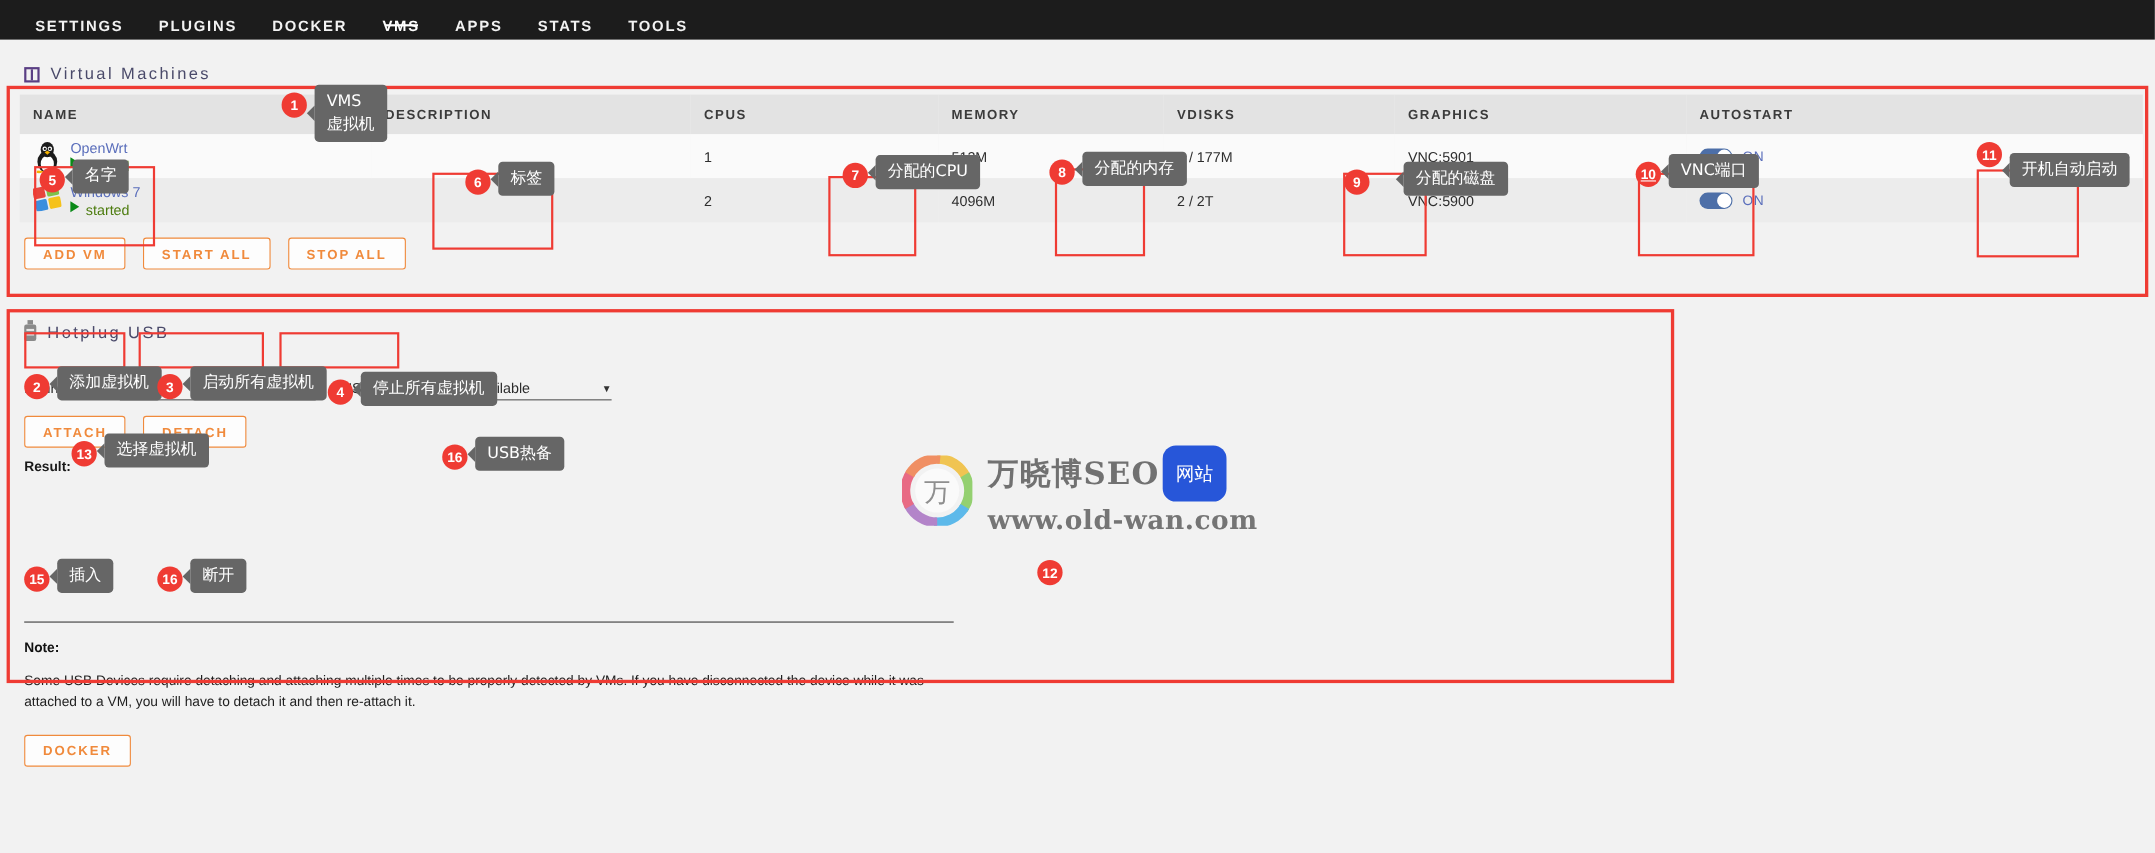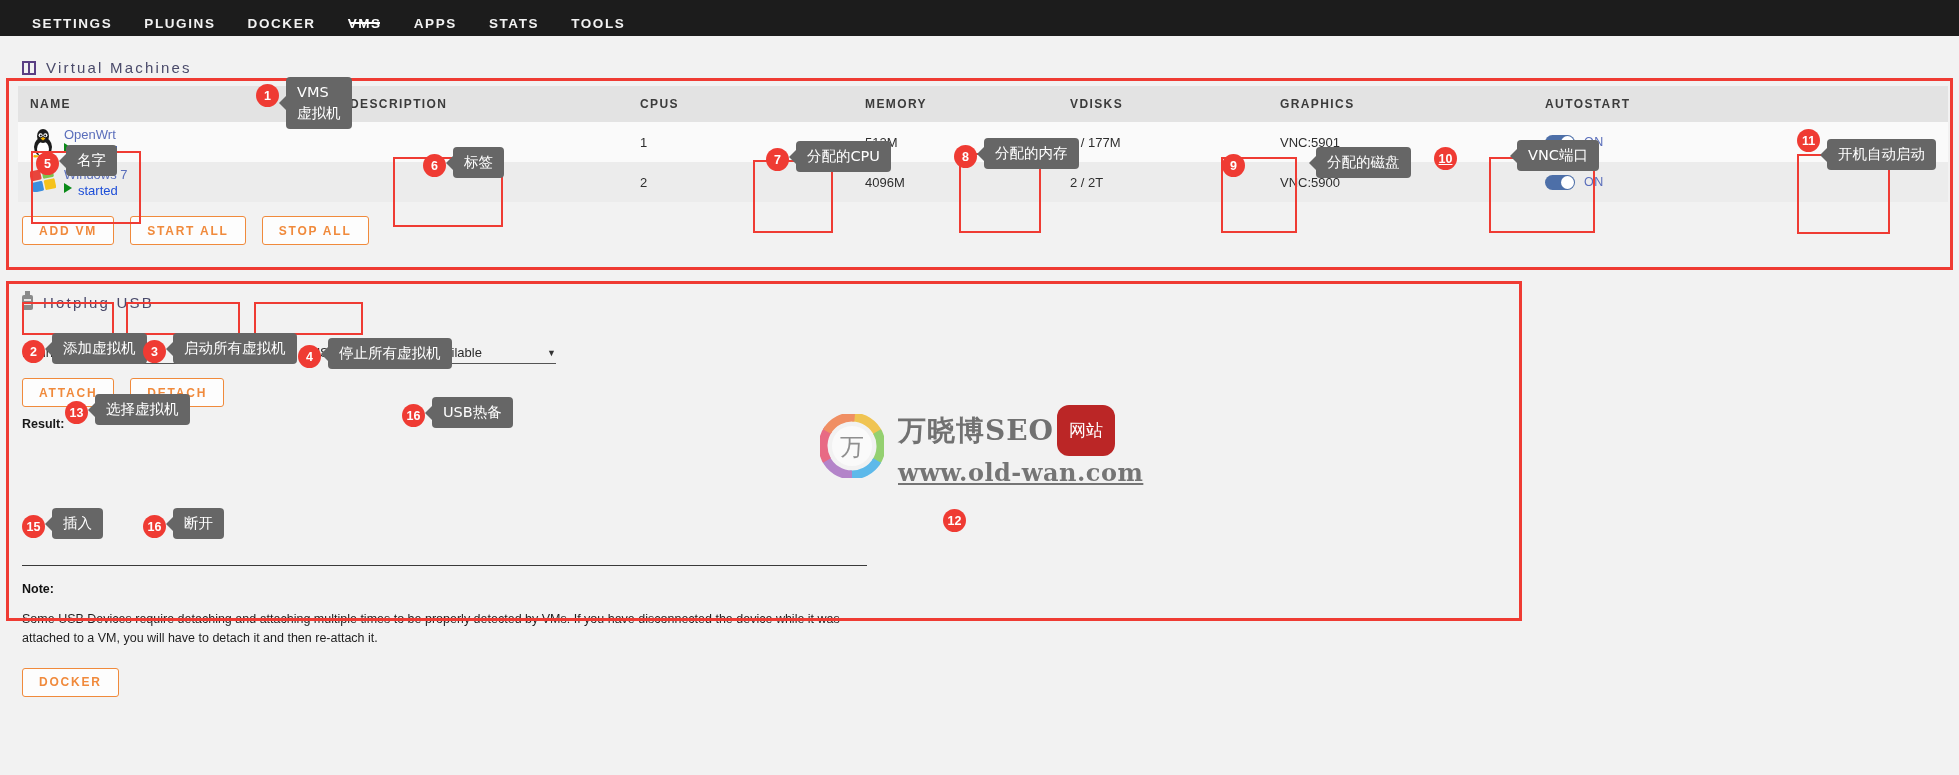--- a/index.html
+++ b/index.html
@@ -95,21 +95,21 @@
     padding: 0 12px;
     font-size: 13px;
     color: #2e2e2e;
     vertical-align: middle;
   }
   .vmtable tbody tr:nth-child(odd) td { background: #fafafa; }
   .vmtable tbody tr:nth-child(even) td { background: #ececec; }
 
   .vmname { display: flex; align-items: center; gap: 8px; }
   .vmname .txt a { color: #5a6ebb; font-size: 13px; text-decoration: none; display:block; }
-  .vmname .state { color: #1d4ed8; font-size: 13px; display: flex; gap: 6px; margin-top: 1px; }
+  .vmname .state { color: #4d7c0f; font-size: 13px; display: flex; gap: 6px; margin-top: 1px; }
   .play-tri {
     width: 0; height: 0;
     border-left: 8px solid #0a8a18;
     border-top: 5px solid transparent;
     border-bottom: 5px solid transparent;
   }
 
   
   .os-icon { width: 26px; height: 28px; position: relative; flex: none; }
   .tux { width:26px; height:30px; }
@@ -230,27 +230,27 @@
     opacity: .95;
   }
   .wm-ring { width: 64px; height: 64px; position: relative; }
   .wm-text { display: flex; flex-direction: column; gap: 2px; }
   .wm-line1 { display: flex; align-items: center; gap: 3px; }
   .wm-cn {
     font-family: "DejaVu Serif", "Liberation Serif", serif;
     font-size: 28px; font-weight: bold; color: #6b6b6b; letter-spacing: 1px;
   }
   .wm-badge {
-    background: #b91c1c; color:#fff; border-radius: 12px;
+    background: #1d4ed8; color:#fff; border-radius: 12px;
     font-family: "DejaVu Serif", serif;
     font-size: 17px; padding: 14px 12px;
   }
   .wm-url {
     font-family: "DejaVu Serif", "Liberation Serif", serif;
-    font-size: 24px; font-weight: bold; color: #6f6f6f; letter-spacing: .5px; text-decoration: underline;
+    font-size: 24px; font-weight: bold; color: #6f6f6f; letter-spacing: .5px;
   }
 </style>
 </head>
 <body>
 
 <div class="topnav">
   <div class="navitem">SETTINGS</div>
   <div class="navitem">PLUGINS</div>
   <div class="navitem">DOCKER</div>
   <div class="navitem active">VMS</div>
@@ -446,23 +446,23 @@
     <div class="bullet" style="left:423px; top:107px;">6</div>
     <div class="tip" style="left:453px; top:100px;">标签</div>
 
     <div class="bullet" style="left:766px; top:101px;">7</div>
     <div class="tip" style="left:796px; top:94px;">分配的CPU</div>
 
     <div class="bullet" style="left:954px; top:98px;">8</div>
     <div class="tip" style="left:984px; top:91px;">分配的内存</div>
 
     <div class="bullet" style="left:1222px;top:107px;">9</div>
-    <div class="tip" style="left:1316px;top:100px;text-align:right;">分配的磁盘</div>
-
-    <div class="bullet" style="left:1434px;top:100px;text-decoration:underline;">10</div>
+    <div class="tip" style="left:1276px;top:100px;text-align:right;">分配的磁盘</div>
+
+    <div class="bullet" style="left:1487px;top:100px;text-decoration:underline;">10</div>
     <div class="tip" style="left:1517px;top:93px;">VNC端口</div>
 
     <div class="bullet" style="left:1797px;top:82px;">11</div>
     <div class="tip" style="left:1827px;top:92px;">开机自动启动</div>
 
     <div class="bullet" style="left:22px;  top:293px;">2</div>
     <div class="tip" style="left:52px;  top:286px;">添加虚拟机</div>
 
     <div class="bullet" style="left:143px; top:293px;">3</div>
     <div class="tip" style="left:173px; top:286px;">启动所有虚拟机</div>

